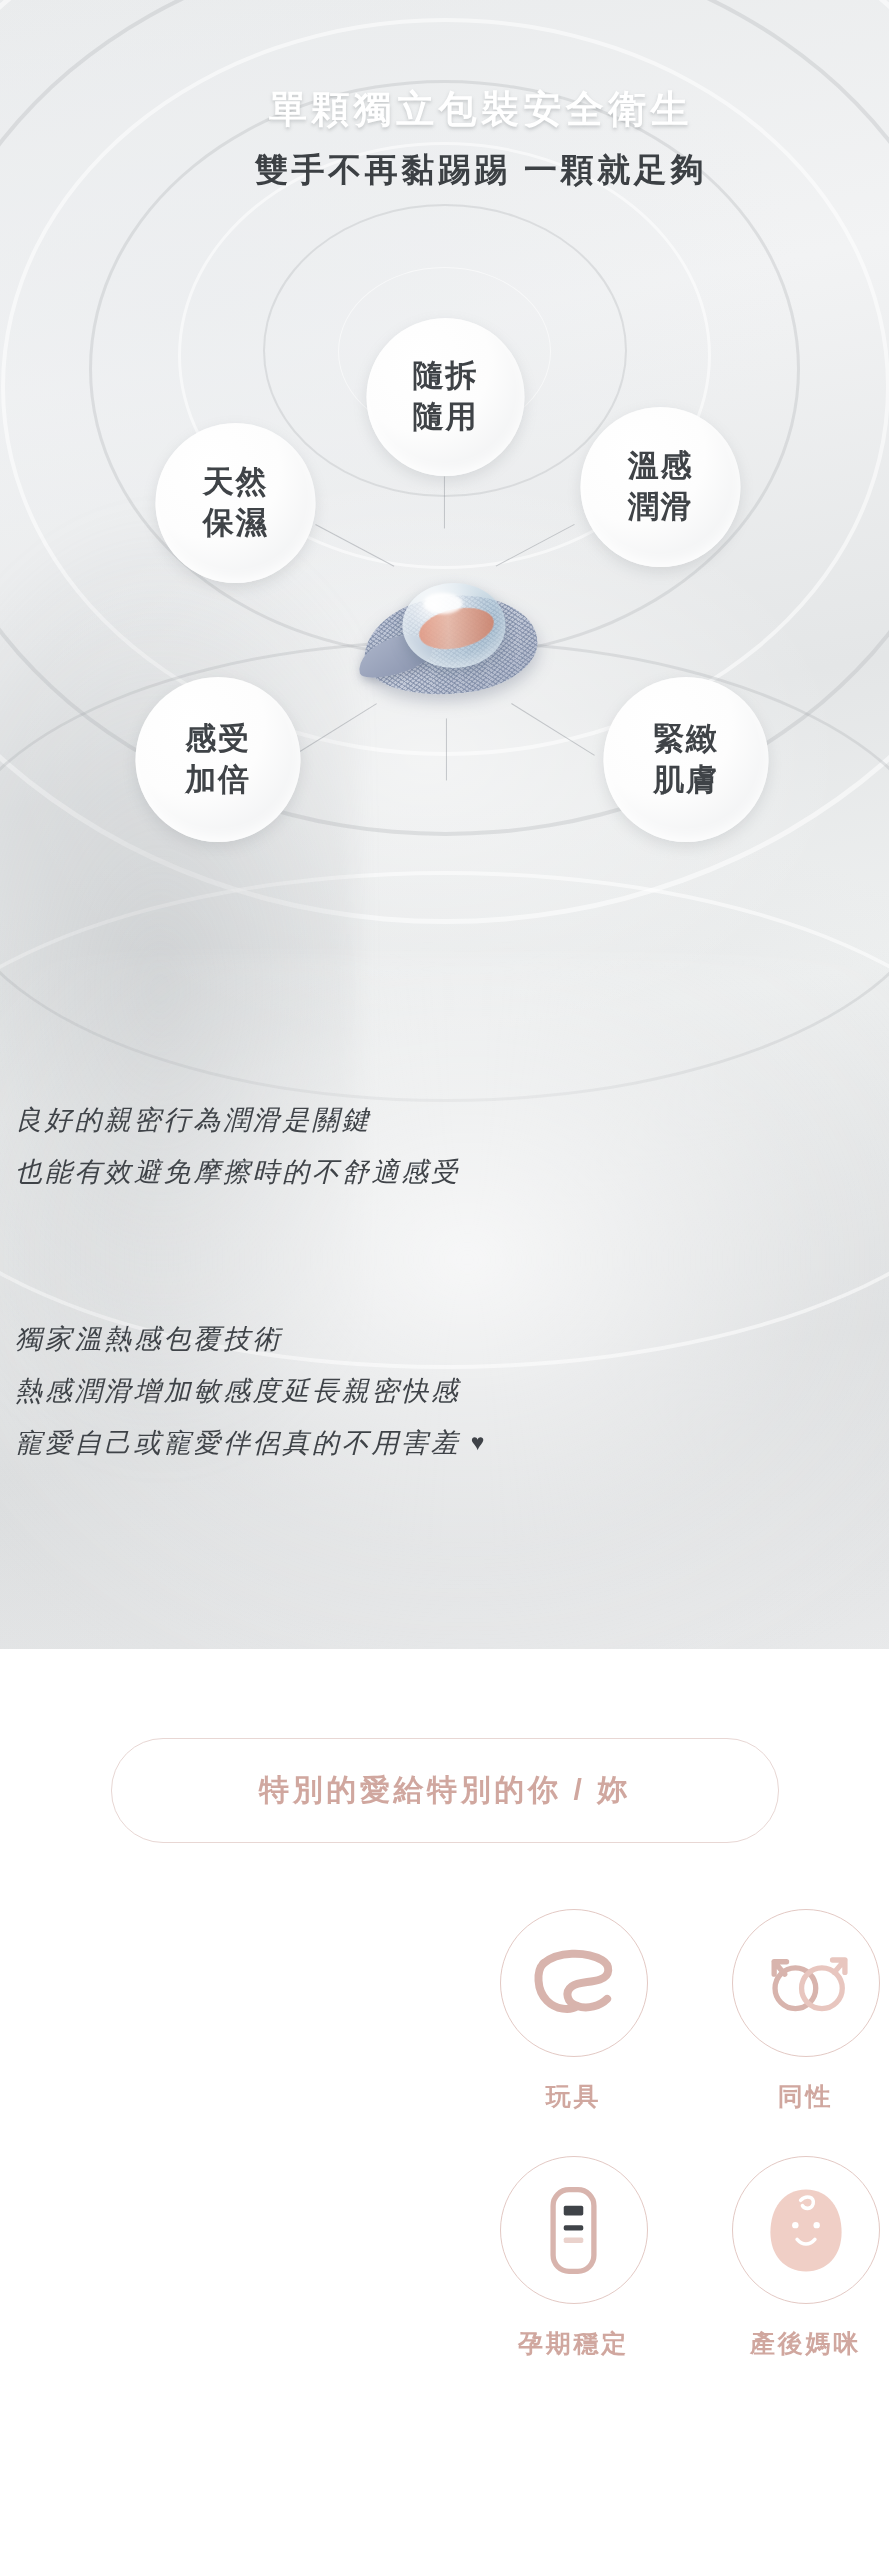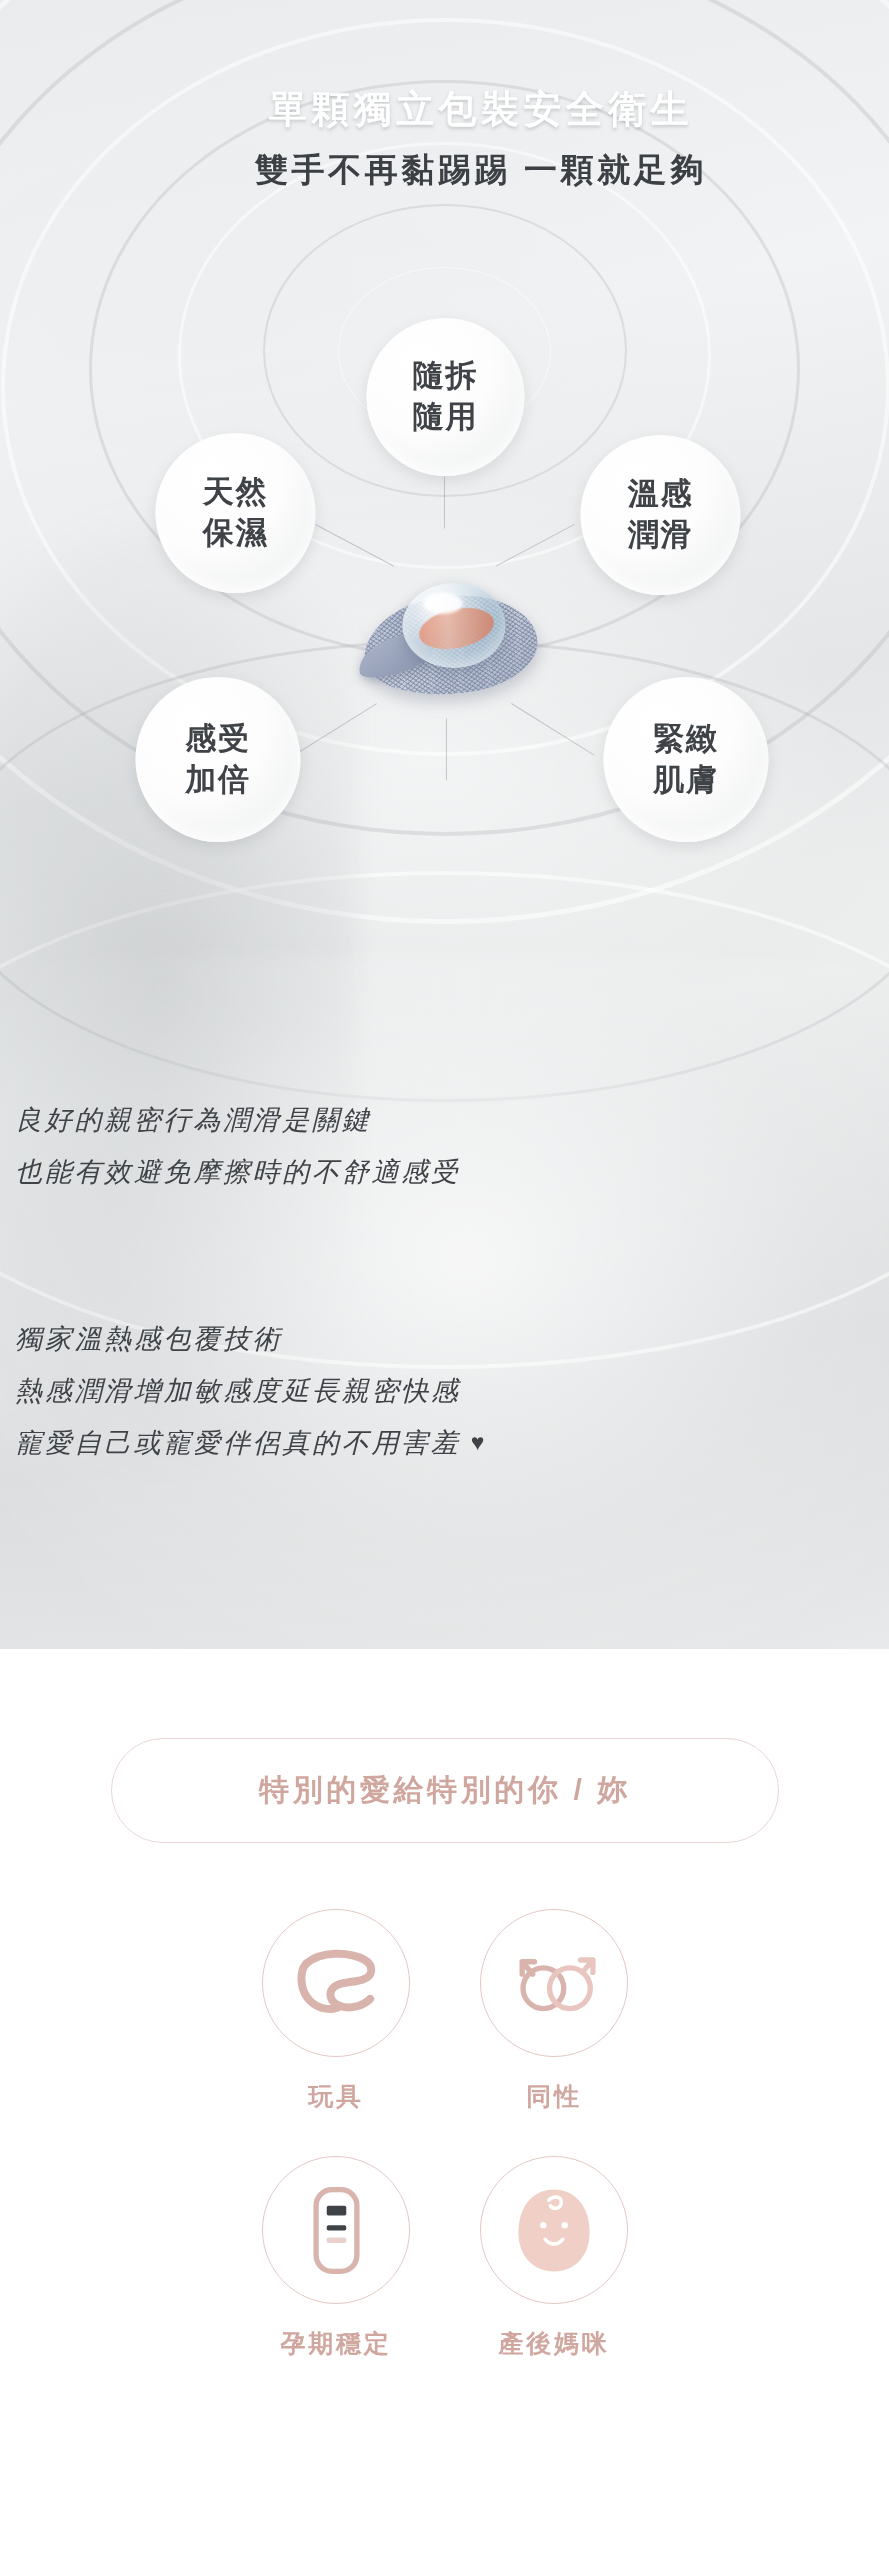--- a/index.html
+++ b/index.html
@@ -108,22 +108,22 @@
     text-align: center;
     color: #3f4347;
     font-size: 31px;
     font-weight: 700;
     letter-spacing: 1.8px;
     line-height: 1.32;
   }
   .bubble span { display: block; }
 
   .b-top    { width: 158px; height: 158px; left: 286px; top: 25px; }
-  .b-left1  { width: 160px; height: 160px; left: 75px;  top: 140px; }
-  .b-right1 { width: 160px; height: 160px; left: 500px; top: 142px; }
+  .b-left1  { width: 160px; height: 160px; left: 75px;  top: 130px; }
+  .b-right1 { width: 160px; height: 160px; left: 500px; top: 114px; }
   .b-left2  { width: 165px; height: 165px; left: 55px;  top: 384px; }
   .b-right2 { width: 165px; height: 165px; left: 523px; top: 384px; }
   .b-bottom { width: 158px; height: 158px; left: 293px; top: 484px; }
 
   
   .connector {
     position: absolute;
     background: rgba(140,145,150,0.45);
     transform-origin: 0 50%;
     height: 0.9px;
@@ -242,22 +242,22 @@
   }
 
   .icon-grid {
     position: absolute;
     top: 260px;
     left: 0;
     width: 100%;
   }
   .icon-row {
     display: flex;
-    justify-content: center;
-    gap: 49px;
+    justify-content: flex-end;
+    gap: 63px;
   }
   .icon-row.second { margin-top: 43px; }
   .icon-cell {
     width: 169px;
     display: flex;
     flex-direction: column;
     align-items: center;
   }
   .icon-circle {
     width: 148px;

